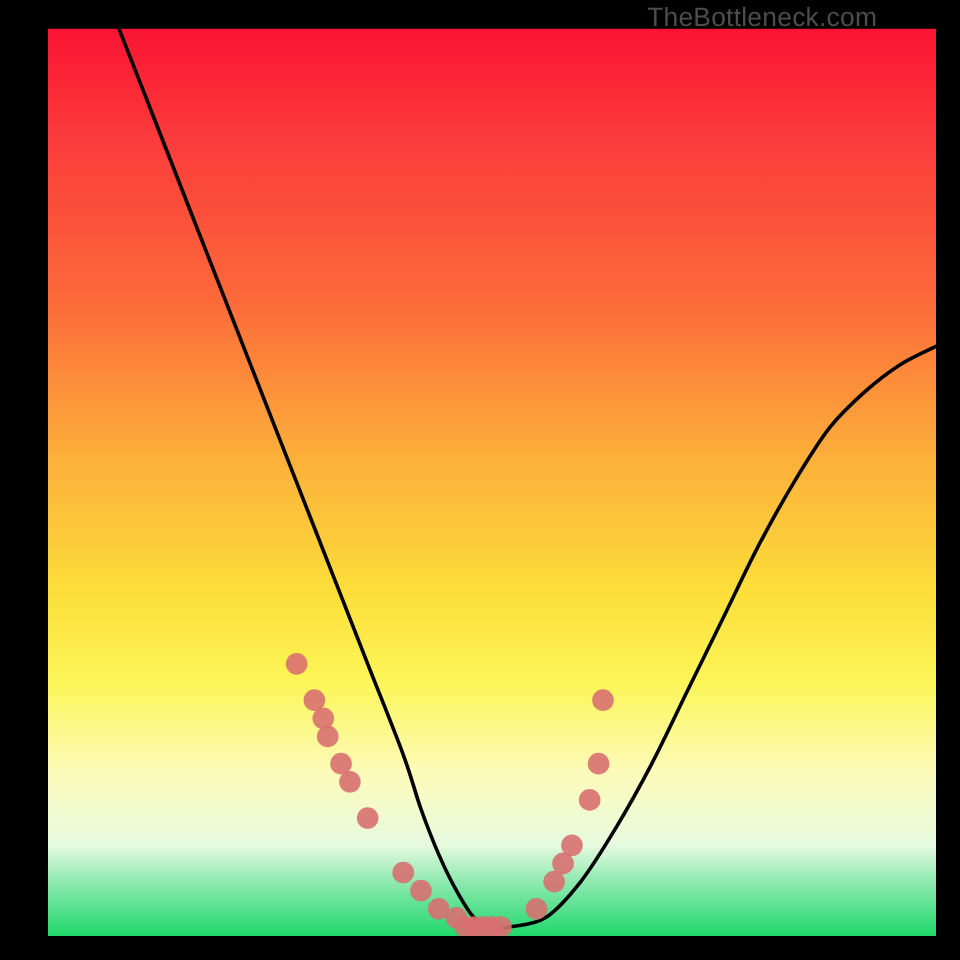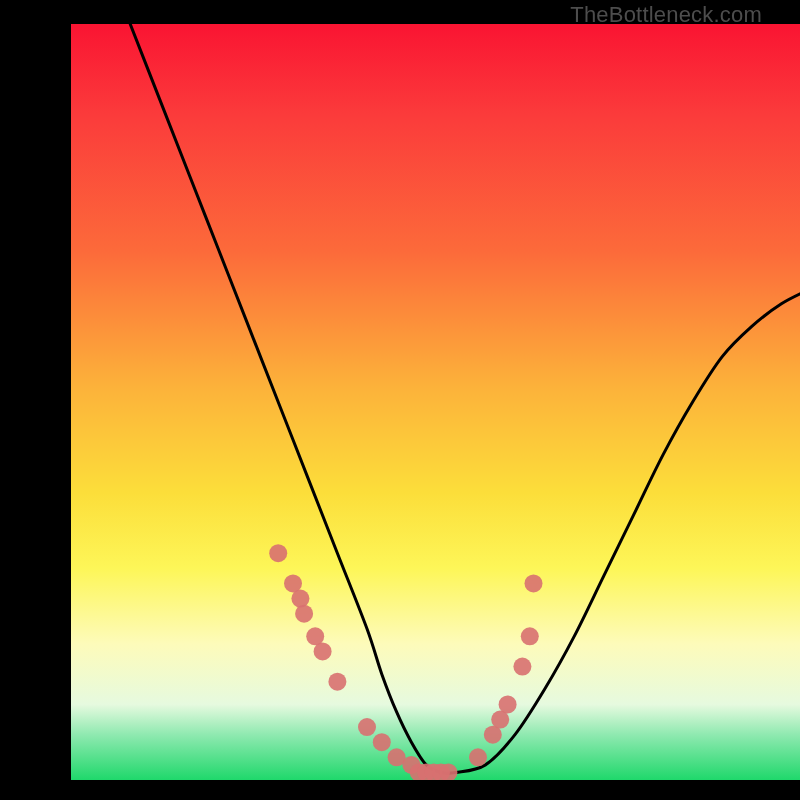--- a/index.html
+++ b/index.html
@@ -9,21 +9,20 @@
     height: 800px;
     background: #000;
     font-family: Arial, Helvetica, sans-serif;
     overflow: hidden;
   }
   .frame {
     position: relative;
     width: 737px;
     height: 800px;
     background: #000;
-    margin-left: 31px;
   }
   .plot-area {
     position: absolute;
     left: 40px;
     top: 24px;
     width: 740px;
     height: 756px;
     
     background: linear-gradient(
       to bottom,

